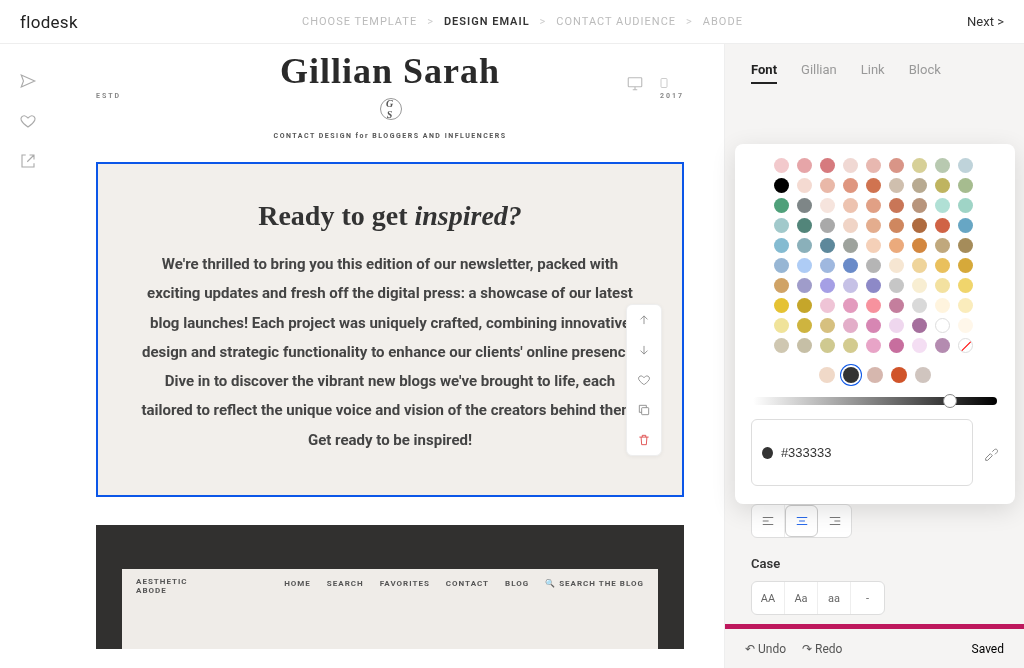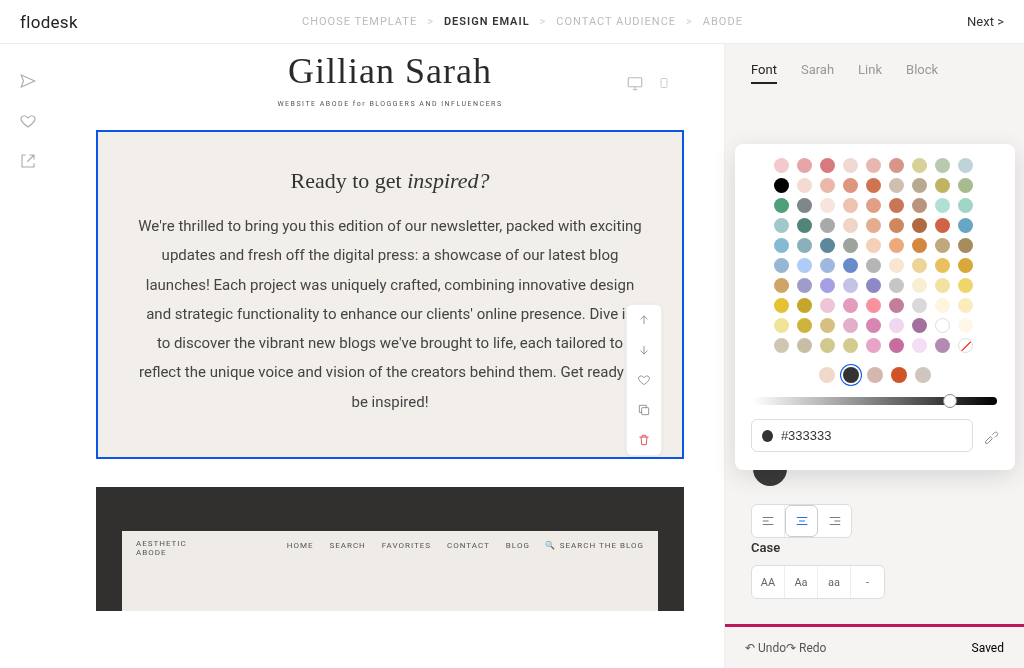--- a/index.html
+++ b/index.html
@@ -6,66 +6,66 @@
 body { font-family: -apple-system, BlinkMacSystemFont, "Segoe UI", Roboto, sans-serif; background: #fff; width: 1024px; height: 668px; overflow: hidden; }
 .topbar { height: 44px; display: flex; align-items: center; padding: 0 20px; border-bottom: 1px solid #eee; }
 .brand { font-size: 17px; color: #222; letter-spacing: .3px; }
 .steps { flex: 1; display: flex; justify-content: center; gap: 10px; font-size: 11px; letter-spacing: 1px; color: #bbb; }
 .steps .active { color: #333; font-weight: 600; }
 .steps .chev { color: #ccc; }
 .next { font-size: 13px; color: #333; }
 .main { display: flex; height: calc(100% - 44px); }
 .left-tools { width: 56px; padding: 28px 0 0; display: flex; flex-direction: column; align-items: center; gap: 22px; }
 .left-tools svg, .left-tools div.icon { width: 18px; height: 18px; color: #aaa; }
-.canvas { flex: 1; background: #fff; padding: 0 40px; overflow: hidden; position: relative; }
+.canvas { flex: 1; background: #fff; padding: 0 40px; overflow: hidden; position: relative; font-weight: bold; }
 .logo-block { text-align:center; padding: 6px 0 16px; }
 .logo-title { font-family: Georgia, "Times New Roman", serif; font-size: 36px; color:#2a2a2a; letter-spacing:1px; }
 .logo-monogram { width: 22px; height: 22px; border:1px solid #999; border-radius:50%; margin: 6px auto 4px; display:flex; align-items:center; justify-content:center; font-family: Georgia, serif; font-size:10px; font-style:italic; color:#555; }
 .logo-meta-row { display:flex; justify-content:center; gap:20px; font-size:7px; color:#888; letter-spacing:2px; }
 .logo-sub { font-size:7px; letter-spacing:1.5px; color:#555; margin-top:8px; }
 .inspire-block { background:#f2efeb; border:2px solid #0b56e8; padding: 36px 40px 40px; margin-top:6px; text-align:center; }
-.inspire-heading { font-family: Georgia, "Times New Roman", serif; font-size: 22px; color:#333; margin-bottom:18px; }
+.inspire-heading { font-family: Georgia, "Times New Roman", serif; font-size: 28px; color:#333; margin-bottom:18px; }
 .inspire-heading em { font-style:italic; }
 .inspire-body { font-size: 15px; line-height: 1.95; color:#444; }
 .aesthetic-block { background:#31302f; margin-top:28px; padding:30px 0 0; }
 .aesthetic-title { font-family: Georgia, "Times New Roman", serif; color:#fff; font-size: 36px; padding-left:30px; }
 .aesthetic-inner { background:#efece8; margin:14px 26px 0; height:80px; position:relative; }
 .aesthetic-nav { position:absolute; top:10px; right:14px; display:flex; gap:16px; font-size:8px; letter-spacing:1px; color:#555; }
 .aesthetic-nav span { }
 .aesthetic-ab { position:absolute; top:8px; left:14px; font-size:8px; letter-spacing:1px; color:#555; line-height:1.2; white-space:pre; }
 .element-tools { position:absolute; left:570px; top:260px; width:36px; background:#fff; border:1px solid #eee; border-radius:6px; display:flex; flex-direction:column; box-shadow:0 1px 4px rgba(0,0,0,.05); }
 .element-tools .tool { height:30px; display:flex; align-items:center; justify-content:center; color:#888; font-size:14px; cursor:pointer; }
 .element-tools .tool:last-child { color:#d44; }
 .device-toggle { position:absolute; top:30px; left:570px; display:flex; gap:14px; color:#bbb; }
 .right-panel { width:300px; background:#f5f4f3; border-left:1px solid #eee; position:relative; padding:18px 26px 0; }
 .tabs { display:flex; gap:24px; font-size:13px; color:#999; margin-bottom:12px; }
-.tabs .active { color:#222; font-weight:400; border-bottom:2px solid #222; padding-bottom:5px; }
+.tabs .active { color:#222; font-weight:700; border-bottom:2px solid #222; padding-bottom:5px; }
 .section-label { font-size:13px; color:#333; font-weight:600; margin:8px 0 10px; }
 .color-popover { position:absolute; top:100px; left:10px; width:280px; background:#fff; border-radius:8px; box-shadow:0 6px 24px rgba(0,0,0,.12); padding:14px 16px 18px; }
 .swatch-grid { display:grid; grid-template-columns:repeat(9, 18px); gap:5px 5px; margin-bottom:14px; justify-content:center; }
 .swatch { width:15px; height:15px; border-radius:50%; cursor:pointer; }
 .swatch.white { border:1px solid #ddd; }
 .swatch.slash { position:relative; background:#fff; border:1px solid #ddd; overflow:hidden; }
 .swatch.slash::after { content:""; position:absolute; width:20px; height:1px; background:red; transform:rotate(-45deg); top:50%; left:-3px; }
 .recent-row { display:flex; gap:8px; justify-content:center; margin-bottom:14px; }
 .recent-row .swatch { width:16px; height:16px; }
 .recent-row .selected { box-shadow:0 0 0 2px #fff, 0 0 0 3px #0b56e8; }
 .brightness { position:relative; height:8px; border-radius:6px; background:linear-gradient(90deg,#fff,#000); margin:0 2px 14px; }
 .brightness .knob { position:absolute; top:-3px; width:14px; height:14px; border-radius:50%; background:#fff; border:1px solid #888; left:78%; }
 .hex-row { display:flex; align-items:center; gap:10px; }
-.hex-field { flex:1; display:flex; align-items:center; gap:8px; border:1px solid #ddd; border-radius:6px; padding:8px 10px; }
+.hex-field { flex:1; display:flex; align-items:center; gap:8px; border:1px solid #ddd; border-radius:6px; padding:25px 10px; }
 .hex-field .dot { width:12px; height:12px; border-radius:50%; background:#333; }
 .hex-field input { border:none; outline:none; font-size:13px; width:100%; color:#333; }
 .eyedrop { width:16px; height:16px; color:#888; }
 .large-dot { width:34px; height:34px; border-radius:50%; background:#3a3a3a; margin:6px 0 18px 2px; }
 .control-row { display:flex; gap:0; border:1px solid #ddd; border-radius:6px; background:#fff; width:fit-content; }
 .control-btn { width:33px; height:32px; display:flex; align-items:center; justify-content:center; font-size:11px; color:#666; cursor:pointer; border-right:1px solid #eee; }
 .control-btn:last-child { border-right:none; }
 .control-btn.active { color:#0b56e8; border:1px solid #ccc; border-radius:6px; }
-.bottom-bar { position:absolute; bottom:0; left:0; right:0; height:44px; background:#f5f4f3; border-top:3px solid #be185d; display:flex; align-items:center; padding:0 20px; font-size:12px; color:#555; }
+.bottom-bar { position:absolute; bottom:0; left:0; right:0; height:44px; background:#f5f4f3; border-top:5px solid #be185d; display:flex; align-items:center; padding:0 20px; font-size:12px; color:#555; gap:16px; }
 .bottom-bar .saved { margin-left:auto; color:#000000; }
 svg { stroke:currentColor; fill:none; stroke-width:1.5; }
 </style>
 </head>
 <body>
 
 <div class="topbar">
   <div class="brand">flodesk</div>
   <div class="steps">
     <span>CHOOSE TEMPLATE</span>
@@ -98,21 +98,26 @@
           <rect x="3" y="5" width="18" height="12" rx="1"></rect>
           <path d="M9 21h6M12 17v4"></path>
         </svg>
       <svg viewBox="0 0 24 24" width="12" height="18">
           <rect x="6" y="3" width="12" height="18" rx="2"></rect>
         </svg>
     </div>
 
     <div class="logo-block">
       <div class="logo-title">Gillian Sarah</div>
-      <div class="logo-sub">WEBSITE ABODE for BLOGGERS AND INFLUENCERS</div>
+      <div class="logo-meta-row">
+        <span>ESTD</span>
+        <div class="logo-monogram">G S</div>
+        <span>2017</span>
+      </div>
+      <div class="logo-sub">CONTACT DESIGN for BLOGGERS AND INFLUENCERS</div>
     </div>
 
     <div class="inspire-block">
       <div class="inspire-heading">
         <span>Ready to get </span><em>inspired?</em>
       </div>
       <div class="inspire-body">We're thrilled to bring you this edition of our newsletter, packed with exciting updates and fresh off the digital press: a showcase of our latest blog launches! Each project was uniquely crafted, combining innovative design and strategic functionality to enhance our clients' online presence. Dive in to discover the vibrant new blogs we've brought to life, each tailored to reflect the unique voice and vision of the creators behind them. Get ready to be inspired!</div>
     </div>
 
     <div class="aesthetic-block">
@@ -156,21 +161,21 @@
           <svg viewBox="0 0 24 24" width="14" height="14">
             <path d="M4 7h16M9 7V4h6v3M7 7l1 13h8l1-13"></path>
           </svg>
         </div>
     </div>
   </div>
 
   <div class="right-panel">
     <div class="tabs">
       <span class="active">Font</span>
-      <span>Sarah</span>
+      <span>Gillian</span>
       <span>Link</span>
       <span>Block</span>
     </div>
 
     <div class="color-popover">
       <div class="swatch-grid" id="swatch-grid">
           <div class="swatch" style="background: rgb(242, 201, 204);"></div>
           <div class="swatch" style="background: rgb(230, 165, 168);"></div>
           <div class="swatch" style="background: rgb(214, 122, 126);"></div>
           <div class="swatch" style="background: rgb(240, 216, 211);"></div>
@@ -296,21 +301,21 @@
             <path d="M3 6h18M7 12h10M3 18h18"></path>
           </svg>
         </div>
       <div class="control-btn">
           <svg viewBox="0 0 24 24" width="14" height="14">
             <path d="M3 6h18M11 12h10M3 18h18"></path>
           </svg>
         </div>
     </div>
 
-    <div class="section-label" style="margin-top:2px">Case</div>
+    <div class="section-label" style="margin-top:18px">Case</div>
     <div class="control-row" id="case-row">
         <div class="control-btn">AA</div>
         <div class="control-btn">Aa</div>
         <div class="control-btn">aa</div>
         <div class="control-btn">-</div>
       </div>
 
     <div class="bottom-bar">
       <span>↶ <span>Undo</span></span>
       <span>↷ <span>Redo</span></span>

